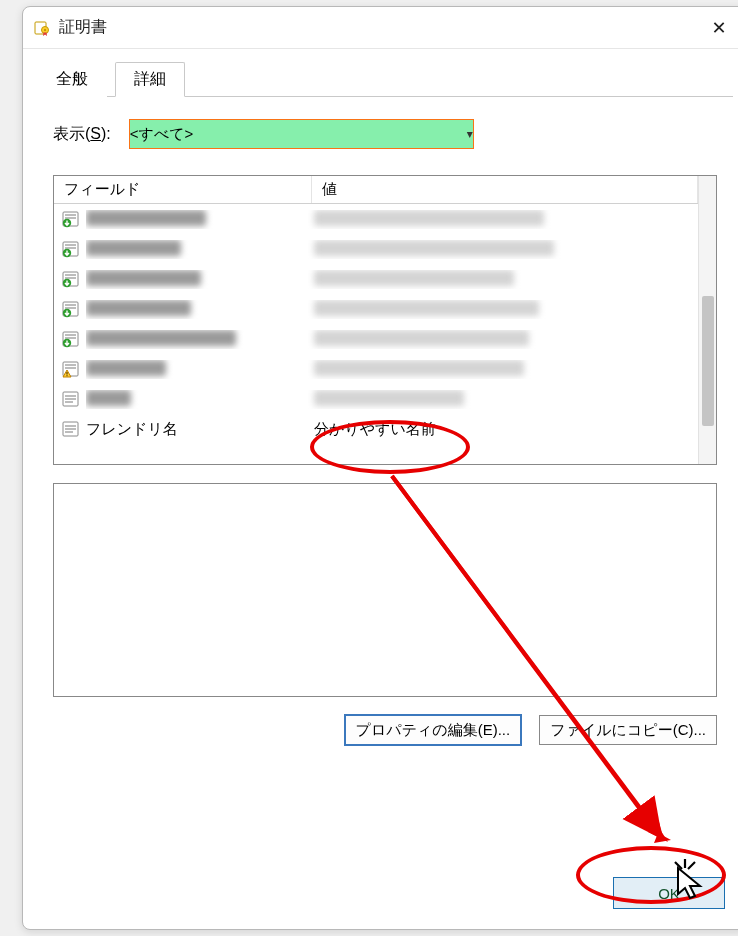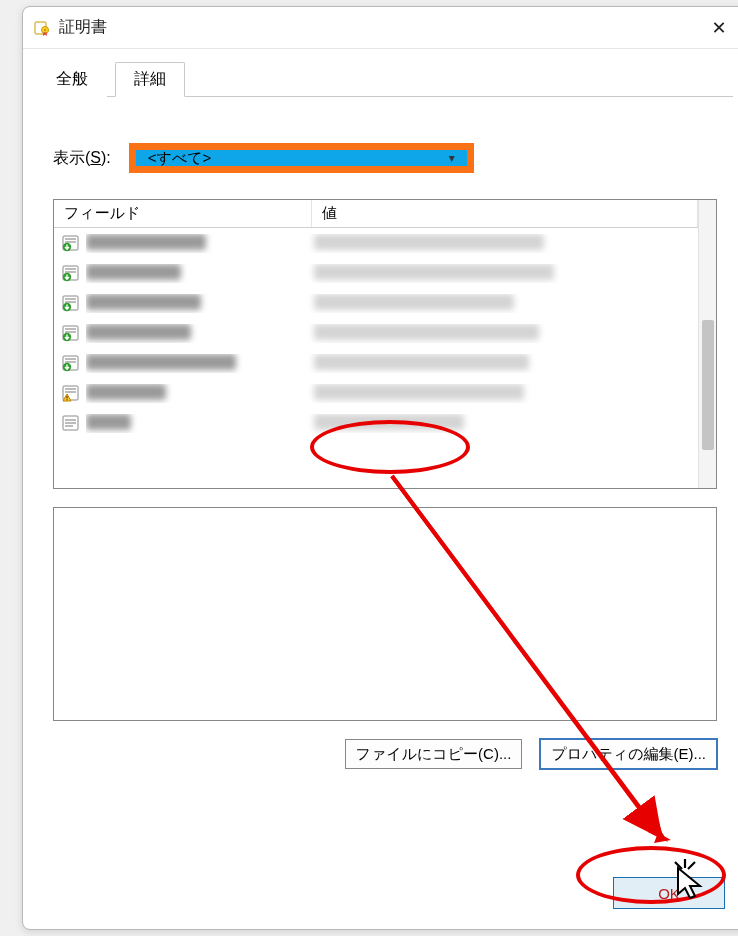--- a/index.html
+++ b/index.html
@@ -77,30 +77,29 @@
   .tab-body {
     padding: 22px 30px 10px 30px;
     flex: 1;
     display: flex;
     flex-direction: column;
   }
   .show-row {
     display: flex; align-items: center;
     gap: 18px;
     margin-bottom: 26px;
-    margin-top: 24px;
   }
   .show-label { font-size: 16px; }
   .show-label .uline { text-decoration: underline; }
   .show-select {
     flex: 0 0 345px;
     height: 30px;
-    border: 7px solid #f97316;
-    background: #0ea5e9;
-    padding: 0 12px;
+    border: 1px solid #f97316;
+    background: #86efac;
+    padding: 0 0;
     display: flex; align-items: center; justify-content: space-between;
     cursor: pointer;
   }
   .chev { font-size: 12px; color: #333; }
   .list-box {
     border: 1px solid #888;
     height: 290px;
     background: #fff;
     display: flex;
     position: relative;
@@ -194,21 +193,21 @@
   .footer {
     padding: 14px 22px 20px;
     display: flex;
     justify-content: flex-end;
   }
   .ok-btn {
     width: 112px;
     height: 32px;
     border: 1px solid #1a6fb0;
     background: #e2eef6;
-    color: #b91c1c;
+    color: #14532d;
     font-size: 15px;
     cursor: pointer;
   }
   
   .annot { position: absolute; pointer-events: none; }
   .oval { border: 4px solid #e60000; border-radius: 50%; }
   .arrow-line {
     stroke: #e60000; stroke-width: 4; fill: none;
   }
   .arrow-head { fill: #e60000; }
@@ -343,32 +342,44 @@
                   <svg width="18" height="18" viewBox="0 0 18 18">
                     <rect x="1" y="2" width="15" height="14" rx="1" fill="#fff" stroke="#8a8a8a"></rect>
                     <rect x="3" y="5" width="11" height="2" fill="#bcbcbc"></rect>
                     <rect x="3" y="8" width="11" height="2" fill="#bcbcbc"></rect>
                     <rect x="3" y="11" width="8" height="2" fill="#bcbcbc"></rect>
                   </svg>
                 </span>
                 <span class="cell-field"><span class="blur-bar blur-dark" style="width: 45px;"></span></span>
                 <span class="cell-value"><span class="blur-bar blur-lite" style="width: 150px;"></span></span>
               </div>
+              <div class="row">
+                <span class="cell-icon">
+                  <svg width="18" height="18" viewBox="0 0 18 18">
+                    <rect x="1" y="2" width="15" height="14" rx="1" fill="#fff" stroke="#8a8a8a"></rect>
+                    <rect x="3" y="5" width="11" height="2" fill="#bcbcbc"></rect>
+                    <rect x="3" y="8" width="11" height="2" fill="#bcbcbc"></rect>
+                    <rect x="3" y="11" width="8" height="2" fill="#bcbcbc"></rect>
+                  </svg>
+                </span>
+                <span class="cell-field">フレンドリ名</span>
+                <span class="cell-value">分かりやすい名前</span>
+              </div>
             </div>
         </div>
         <div class="scrollbar">
           <div class="thumb"></div>
         </div>
       </div>
 
       <div class="detail-box"></div>
 
       <div class="button-row">
+        <button class="win-btn focus">プロパティの編集(E)...</button>
         <button class="win-btn">ファイルにコピー(C)...</button>
-        <button class="win-btn focus">プロパティの編集(E)...</button>
       </div>
     </div>
 
     <div class="footer">
       <button class="ok-btn">OK</button>
     </div>
   </div>
 </div>
 
 <div class="annot oval" style="left:310px; top:420px; width:160px; height:54px;"></div>

